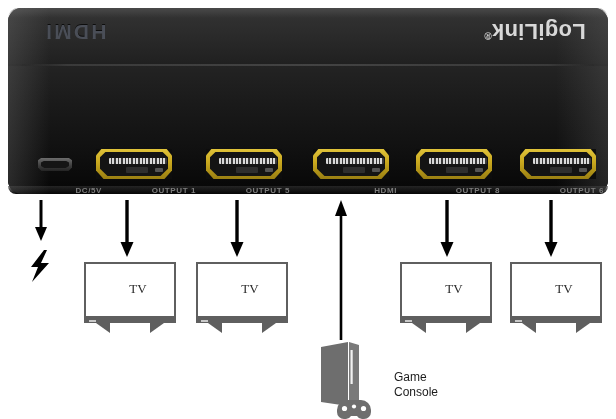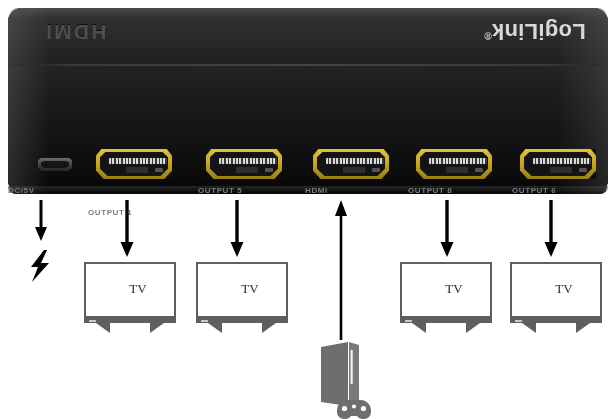--- a/index.html
+++ b/index.html
@@ -184,21 +184,21 @@
 
   .port-label {
     position: absolute;
     top: 178px;
     font-family: "Liberation Sans", sans-serif;
     font-size: 8px;
     font-weight: 700;
     letter-spacing: 0.6px;
     color: #7d7d7d;
     white-space: nowrap;
-    text-align: left;
+    text-align: right;
     user-select: none;
   }
 
   
   .arrow {
     position: absolute;
   }
   .arrow svg { display: block; }
 
   
@@ -314,21 +314,21 @@
     <div class="port" style="left:88px;">
       <div class="hdmi">
         <div class="hdmi-shell"></div>
         <div class="hdmi-inner">
           <div class="hdmi-pins"></div>
           <div class="hdmi-tab"></div>
           <div class="hdmi-dot"></div>
         </div>
       </div>
     </div>
-    <div class="port-label" style="left:80px; width:92px;margin-top:22px;">OUTPUT 1</div>
+    <div class="port-label" style="left:96px; width:92px;">OUTPUT 1</div>
 
     <div class="port" style="left:198px;">
       <div class="hdmi">
         <div class="hdmi-shell"></div>
         <div class="hdmi-inner">
           <div class="hdmi-pins"></div>
           <div class="hdmi-tab"></div>
           <div class="hdmi-dot"></div>
         </div>
       </div>
@@ -468,14 +468,18 @@
 
       <rect x="32.5" y="10" width="2.2" height="34" fill="#f2f2f2"></rect>
 
       <path d="M29,60 h14 a10,10 0 0 1 10,10 v2 a7,7 0 0 1 -7,7 h-2 a6,6 0 0 1 -5,-3 h-6 a6,6 0 0 1 -5,3 h-2 a7,7 0 0 1 -7,-7 v-2 a10,10 0 0 1 10,-10 z" fill="#6e6e6e"></path>
       <circle cx="26.5" cy="68.5" r="2.6" fill="#ffffff"></circle>
       <circle cx="45.5" cy="68.5" r="2.6" fill="#ffffff"></circle>
       <circle cx="36" cy="66.5" r="2.1" fill="#ffffff"></circle>
     </svg>
   </div>
 
+  <div class="console-label" style="left:394px; top:370px;">
+    <div>Game</div>
+    <div>Console</div>
+  </div>
 
 </div>
 
 </body></html>

